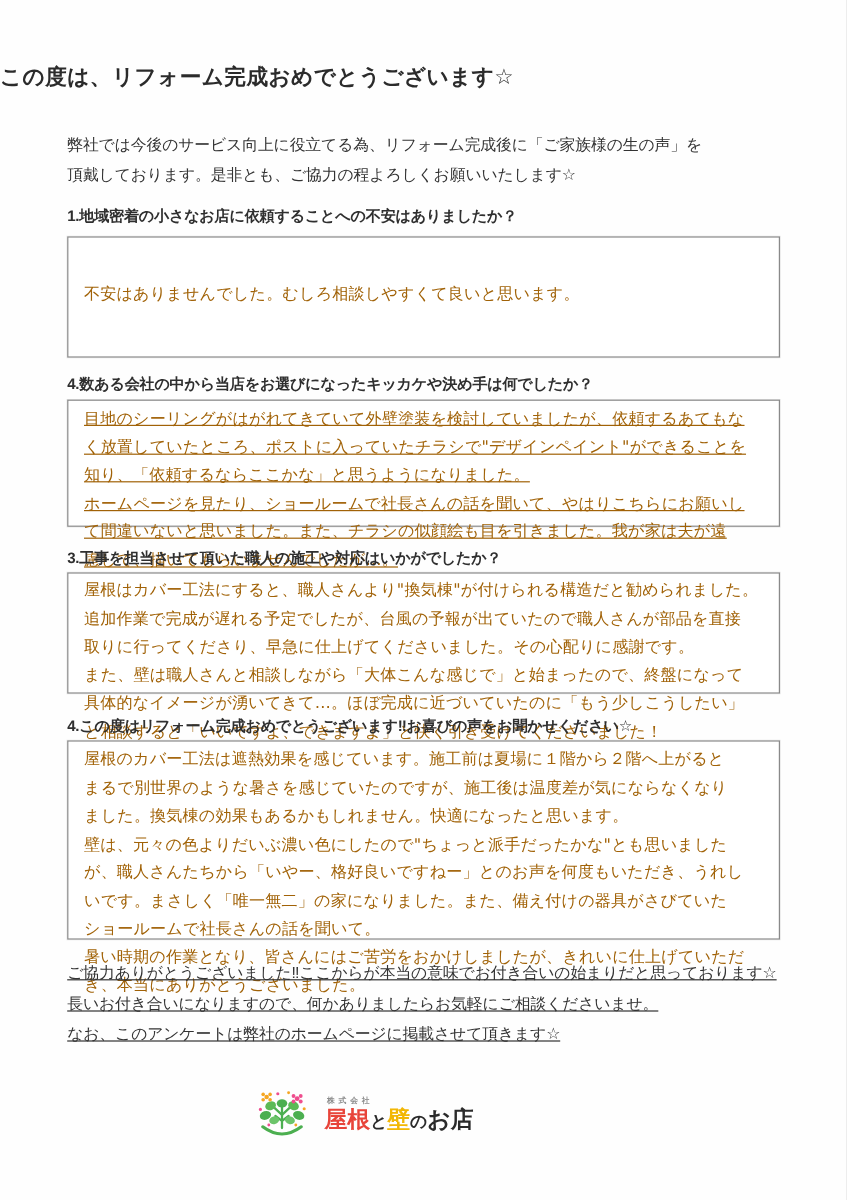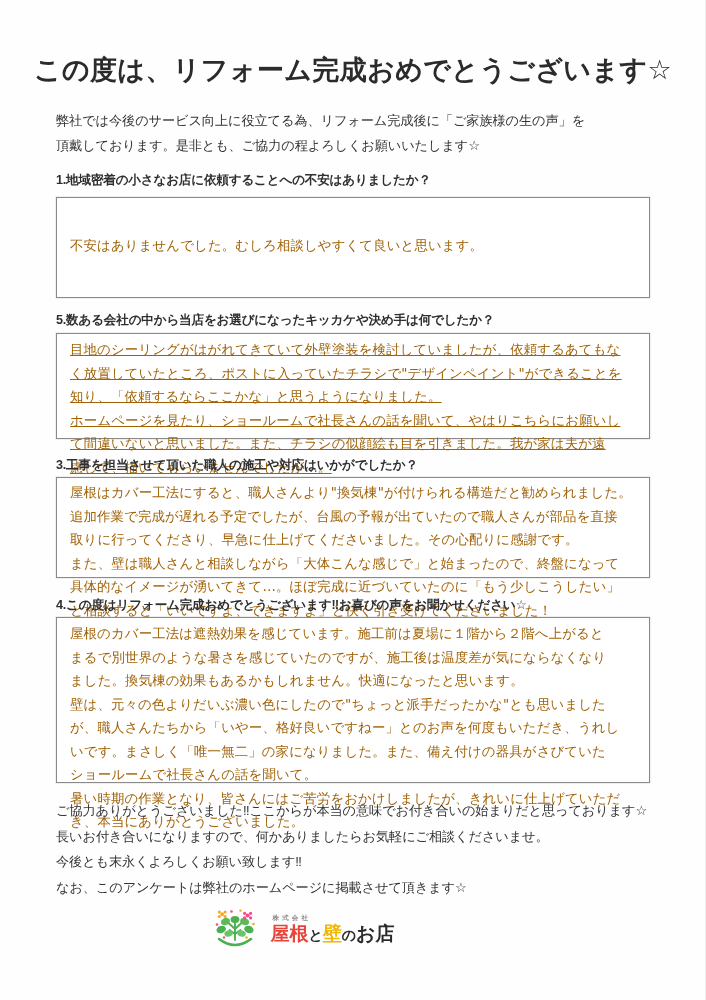--- a/index.html
+++ b/index.html
@@ -22,22 +22,21 @@
     border-right: 1px solid #ededed;
     box-sizing: border-box;
   }
 
   
   .doc-title {
     position: absolute;
     top: 52px;
     left: 0;
     width: 706px;
-    text-align: center;
-    font-size: 27px;
+    font-size: 18px;
     font-weight: 700;
     letter-spacing: 0.4px;
     color: #2b2b2b;
     white-space: nowrap;
   }
 
   
   .intro {
     position: absolute;
     top: 108px;
@@ -99,20 +98,21 @@
   
   .closing {
     position: absolute;
     top: 798px;
     left: 56px;
     width: 600px;
     font-size: 13.2px;
     line-height: 25.5px;
     color: #333333;
     letter-spacing: -0.1px;
+    text-decoration: underline;
   }
   .closing div { white-space: nowrap; }
 
   
   .logo {
     position: absolute;
     top: 906px;
     left: 0;
     width: 604px;
     display: flex;
@@ -165,21 +165,21 @@
     <div>弊社では今後のサービス向上に役立てる為、リフォーム完成後に「ご家族様の生の声」を</div>
     <div>頂戴しております。是非とも、ご協力の程よろしくお願いいたします☆</div>
   </div>
 
   <div class="q-heading" id="q1-heading">1.地域密着の小さなお店に依頼することへの不安はありましたか？</div>
   <div class="answer-box" id="q1-box"></div>
   <div class="answer-text" id="q1-answer">
     <div>不安はありませんでした。むしろ相談しやすくて良いと思います。</div>
   </div>
 
-  <div class="q-heading" id="q2-heading">5.数ある会社の中から当店をお選びになったキッカケや決め手は何でしたか？</div>
+  <div class="q-heading" id="q2-heading">4.数ある会社の中から当店をお選びになったキッカケや決め手は何でしたか？</div>
   <div class="answer-box" id="q2-box"></div>
   <div class="answer-text" id="q2-answer">
     <div>目地のシーリングがはがれてきていて外壁塗装を検討していましたが、依頼するあてもな</div>
     <div>く放置していたところ、ポストに入っていたチラシで"デザインペイント"ができることを</div>
     <div>知り、「依頼するならここかな」と思うようになりました。</div>
     <div>ホームページを見たり、ショールームで社長さんの話を聞いて、やはりこちらにお願いし</div>
     <div>て間違いないと思いました。また、チラシの似顔絵も目を引きました。我が家は夫が遠</div>
     <div>慮して、描いてもらいませんでしたが…。</div>
   </div>
 
@@ -204,21 +204,20 @@
     <div>が、職人さんたちから「いやー、格好良いですねー」とのお声を何度もいただき、うれし</div>
     <div>いです。まさしく「唯一無二」の家になりました。また、備え付けの器具がさびていた</div>
     <div>ショールームで社長さんの話を聞いて。</div>
     <div>暑い時期の作業となり、皆さんにはご苦労をおかけしましたが、きれいに仕上げていただ</div>
     <div>き、本当にありがとうございました。</div>
   </div>
 
   <div class="closing">
     <div>ご協力ありがとうございました‼ここからが本当の意味でお付き合いの始まりだと思っております☆</div>
     <div>長いお付き合いになりますので、何かありましたらお気軽にご相談くださいませ。</div>
-    <div>今後とも末永くよろしくお願い致します‼</div>
     <div>なお、このアンケートは弊社のホームページに掲載させて頂きます☆</div>
   </div>
 
   <div class="logo">
     <div class="logo-mark">
       <svg viewBox="0 0 52 46" width="52" height="46" xmlns="http://www.w3.org/2000/svg">
 
         <g stroke="#4caf50" stroke-width="1.9" stroke-linecap="round" fill="none">
           <path d="M26 34 L26 16"></path>
           <path d="M26 23 L19.5 17"></path>

